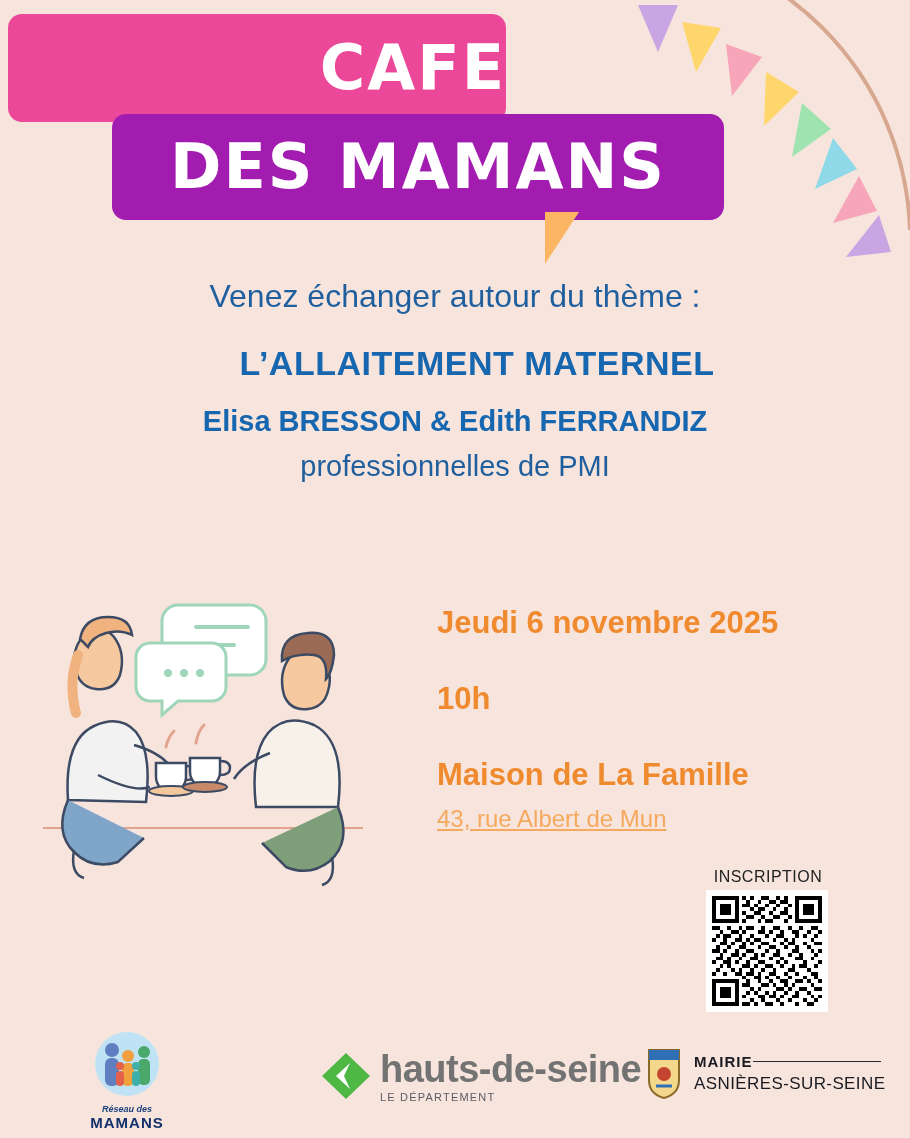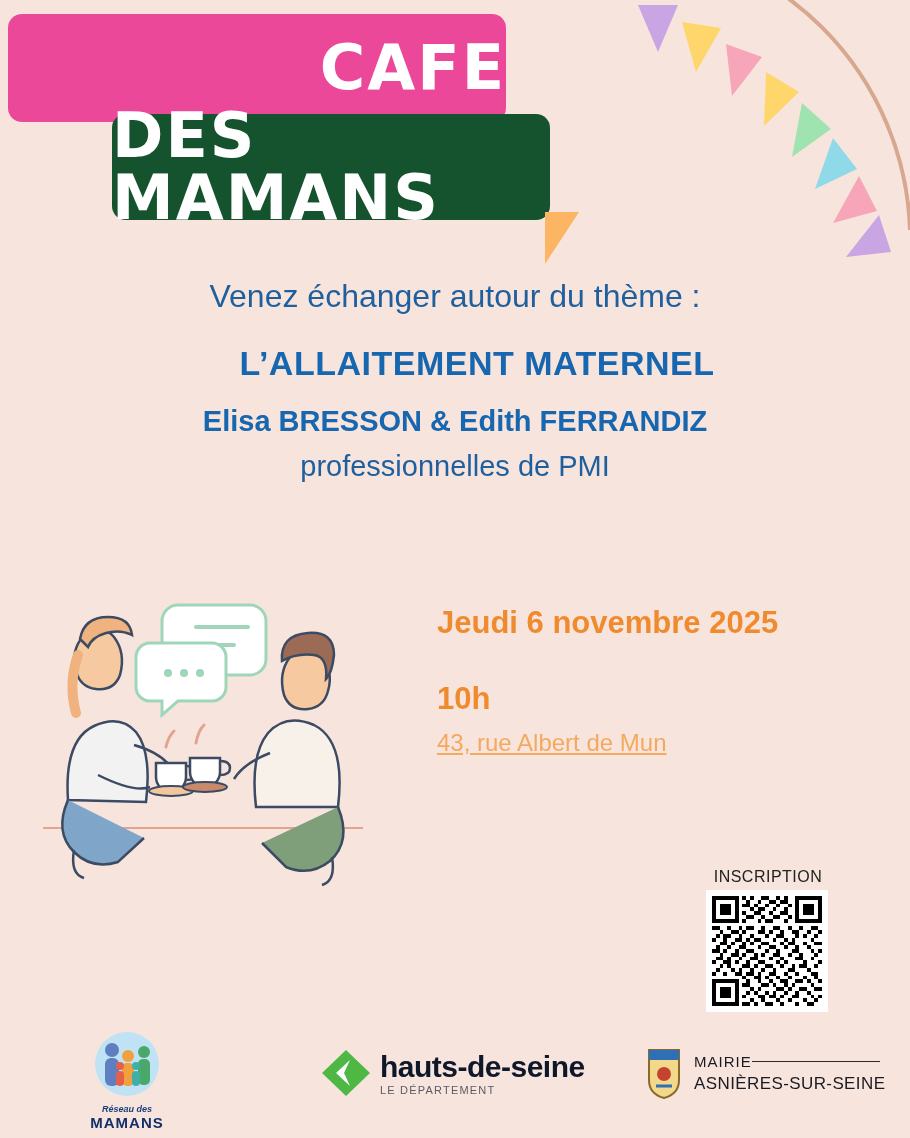--- a/index.html
+++ b/index.html
@@ -32,22 +32,22 @@
     color: #ffffff;
     font-weight: bold;
     font-size: 62px;
     letter-spacing: 2px;
     line-height: 1;
     font-family: "DejaVu Sans", sans-serif;
   }
   .title-block-2 {
     position: absolute;
     left: 112px; top: 114px;
-    width: 438px; height: 106px;
-    background: #14532d;
+    width: 612px; height: 106px;
+    background: #a21caf;
     border-radius: 14px;
     display: flex; align-items: center; justify-content: center;
   }
   .title-block-2 .txt {
     color: #ffffff;
     font-weight: bold;
     font-size: 62px;
     letter-spacing: 2px;
     line-height: 1;
     font-family: "DejaVu Sans", sans-serif;
@@ -103,21 +103,21 @@
   .qr-label { font-size: 16px; color: #222; letter-spacing: .5px; margin-bottom: 4px; }
   .qr-box { width: 122px; height: 122px; background: #fff; padding: 6px; }
   .qr-box svg { display: block; }
 
   
   .footer { position: absolute; left: 0; bottom: 8px; width: 910px; height: 110px; }
   .logo-rdp { position: absolute; left: 72px; top: 10px; width: 110px; height: 96px; text-align: center; }
   .logo-rdp .t1 { font-size: 9px; color: #1a3f7a; font-weight: bold; font-style: italic; }
   .logo-rdp .t2 { font-size: 15px; color: #13306b; font-weight: bold; letter-spacing: 1px; }
   .logo-hds { position: absolute; left: 320px; top: 28px; display: flex; align-items: center; }
-  .logo-hds .name { font-size: 30px; font-weight: bold; color: #0f172a; letter-spacing: -.5px; }
+  .logo-hds .name { font-size: 38px; font-weight: bold; color: #737373; letter-spacing: -.5px; }
   .logo-hds .sub { font-size: 11px; color: #5b5b66; letter-spacing: 1.2px; }
   .logo-mairie { position: absolute; left: 644px; top: 26px; display: flex; align-items: center; }
   .logo-mairie .m1 { font-size: 15px; color: #1a1a22; letter-spacing: 1px; }
   .logo-mairie .m2 { font-size: 17px; color: #1a1a22; letter-spacing: .4px; }
   .rule { height: 1px; background: #2a2a33; }
 </style>
 </head>
 <body>
 
 <div id="poster">
@@ -197,20 +197,21 @@
         <path d="M152 163 h30 v14 a15 15 0 0 1 -30 0 z" fill="#ffffff" stroke="#3c4a63" stroke-width="2.5"></path>
         <path d="M182 166 q10 0 10 7 q0 7 -10 7" fill="none" stroke="#3c4a63" stroke-width="2.5"></path>
         <ellipse cx="167" cy="192" rx="22" ry="5" fill="#c98a6c" stroke="#3c4a63" stroke-width="2"></ellipse>
       </g>
     </svg>
   </div>
 
   <div class="info">
     <div class="date">Jeudi 6 novembre 2025</div>
     <div class="time">10h</div>
+    <div class="place">Maison de La Famille</div>
     <div class="address">43, rue Albert de Mun</div>
   </div>
 
   <div class="qr-wrap">
     <div class="qr-label">INSCRIPTION</div>
     <div class="qr-box">
       <svg width="110" height="110" viewBox="0 0 29 29" shape-rendering="crispEdges">
         <rect width="29" height="29" fill="#ffffff"></rect>
         <g fill="#000000">
           <rect x="0" y="0" width="7" height="1"></rect>
@@ -461,21 +462,21 @@
     </div>
 
     <div class="logo-mairie">
       <svg width="40" height="54" viewBox="0 0 40 54" style="margin-right:10px;">
         <path d="M5 4 h30 v30 q0 14 -15 18 q-15 -4 -15 -18 z" fill="#f3d78a" stroke="#8a6a2a" stroke-width="2"></path>
         <path d="M5 4 h30 v10 h-30 z" fill="#2f6fb5"></path>
         <circle cx="20" cy="28" r="7" fill="#c4442f"></circle>
         <path d="M12 40 h16" stroke="#2f6fb5" stroke-width="3"></path>
       </svg>
       <div>
-        <div style="display:flex; align-items:center; ">
+        <div style="display:flex; align-items:center; font-weight:bold;">
           <span class="m1">MAIRIE</span>
           <span class="rule" style="width:128px;"></span>
         </div>
         <div class="m2" style="margin-top:4px;">ASNIÈRES-SUR-SEINE</div>
       </div>
     </div>
 
   </div>
 </div>
 

